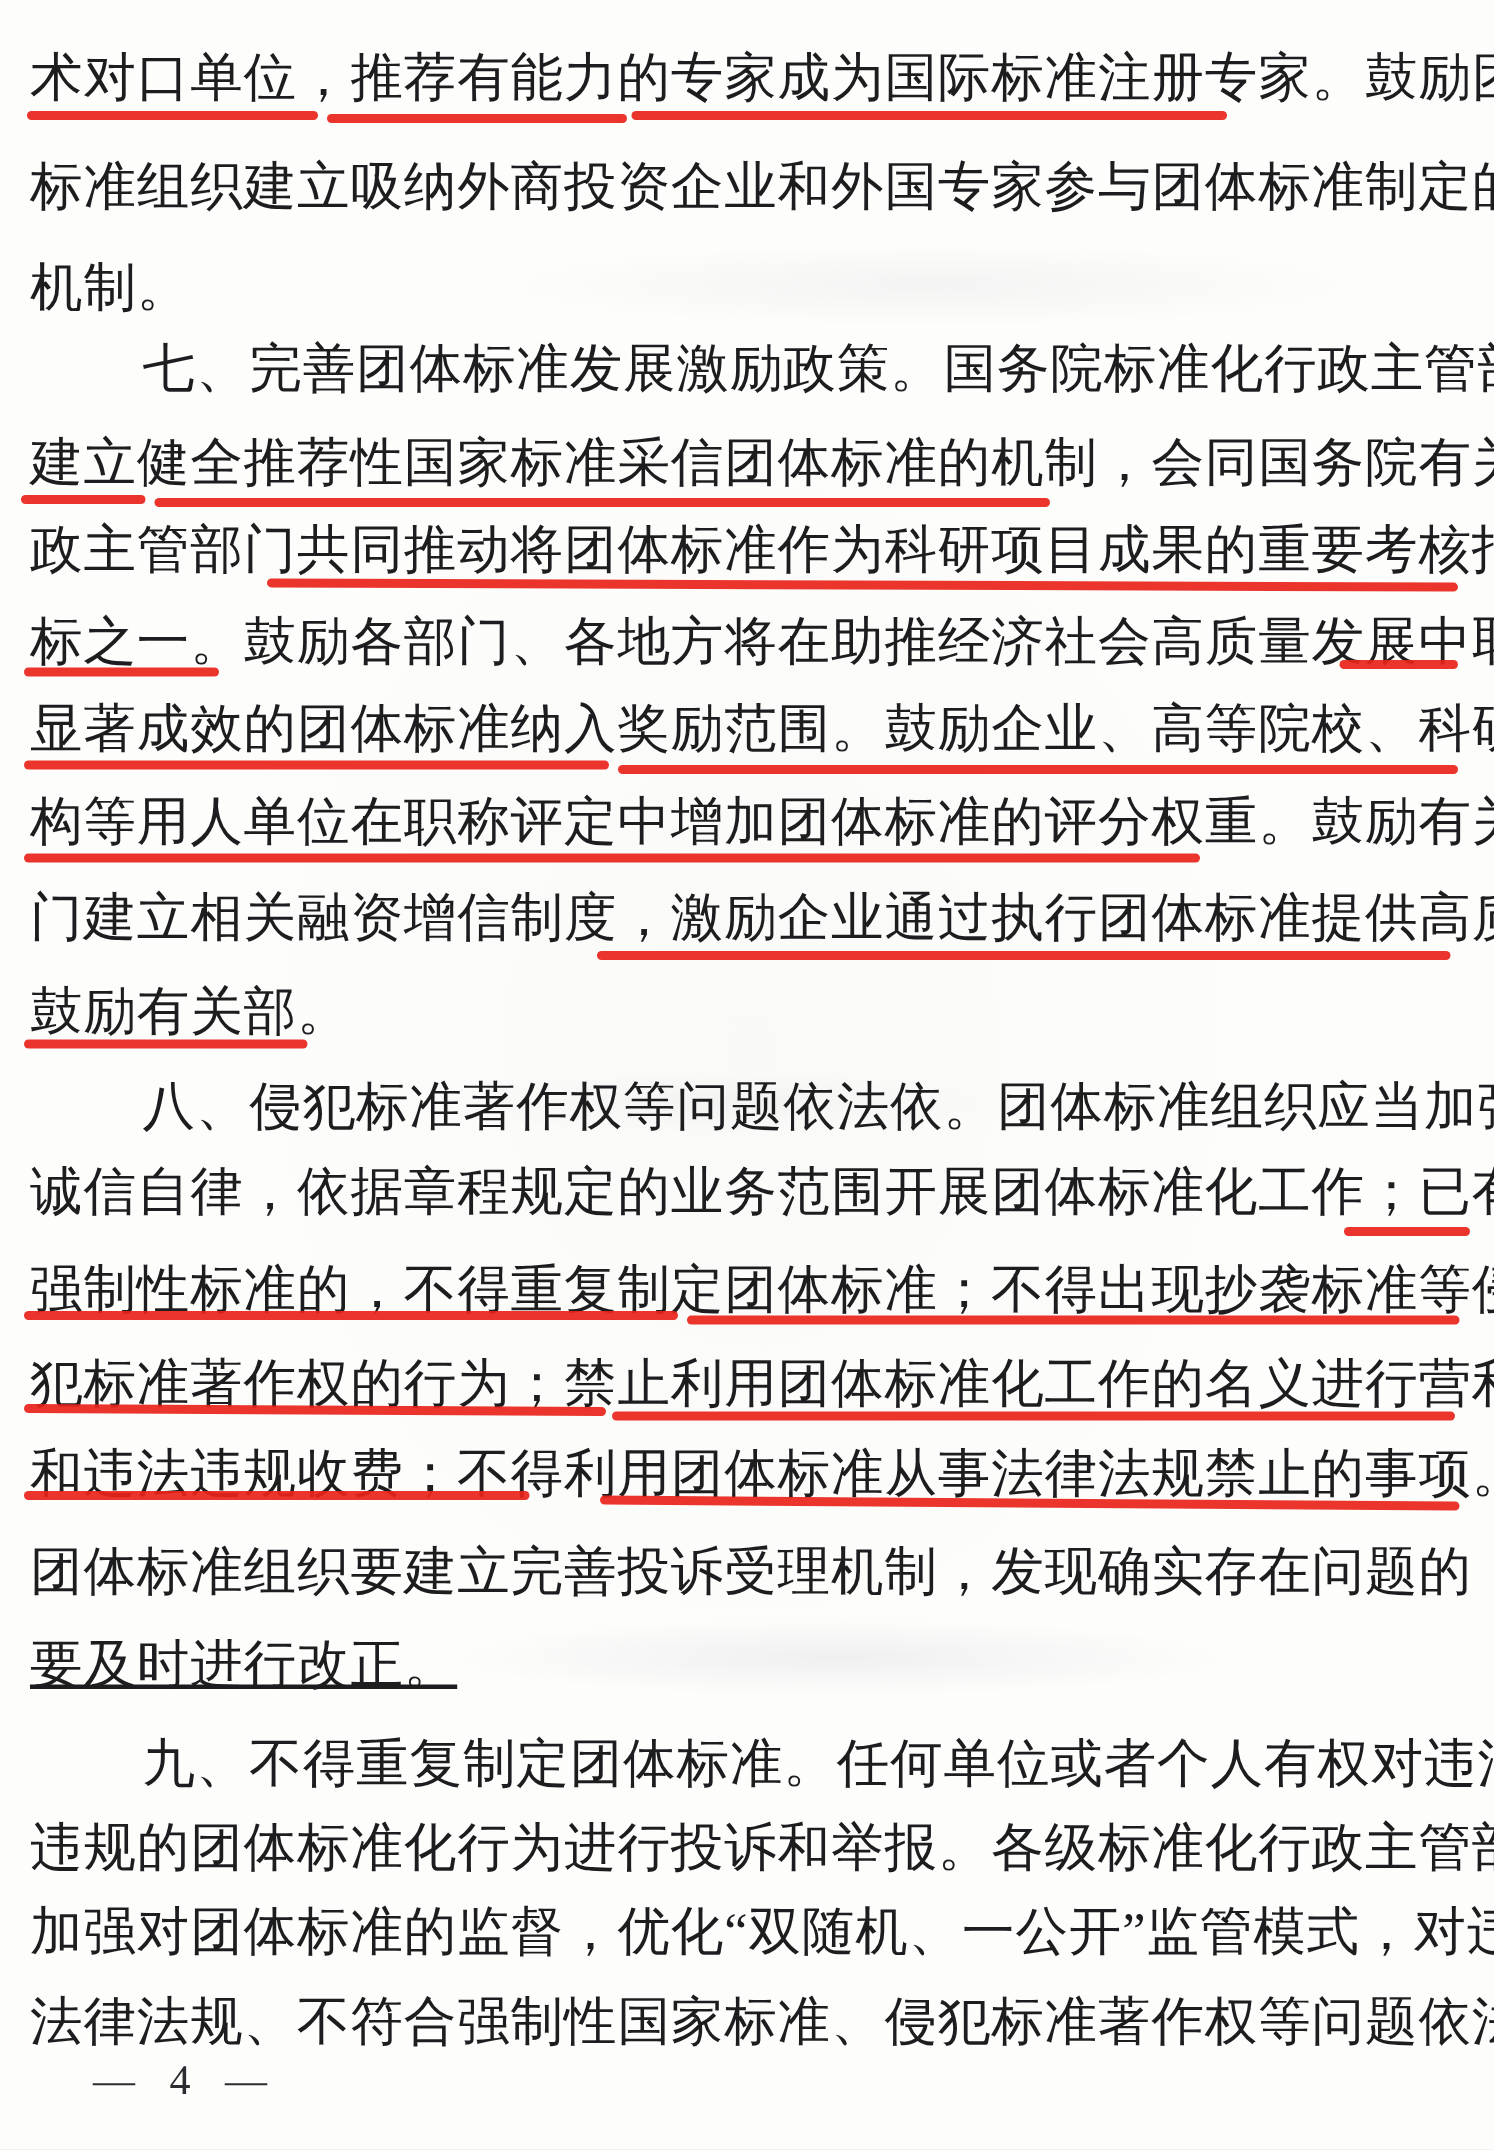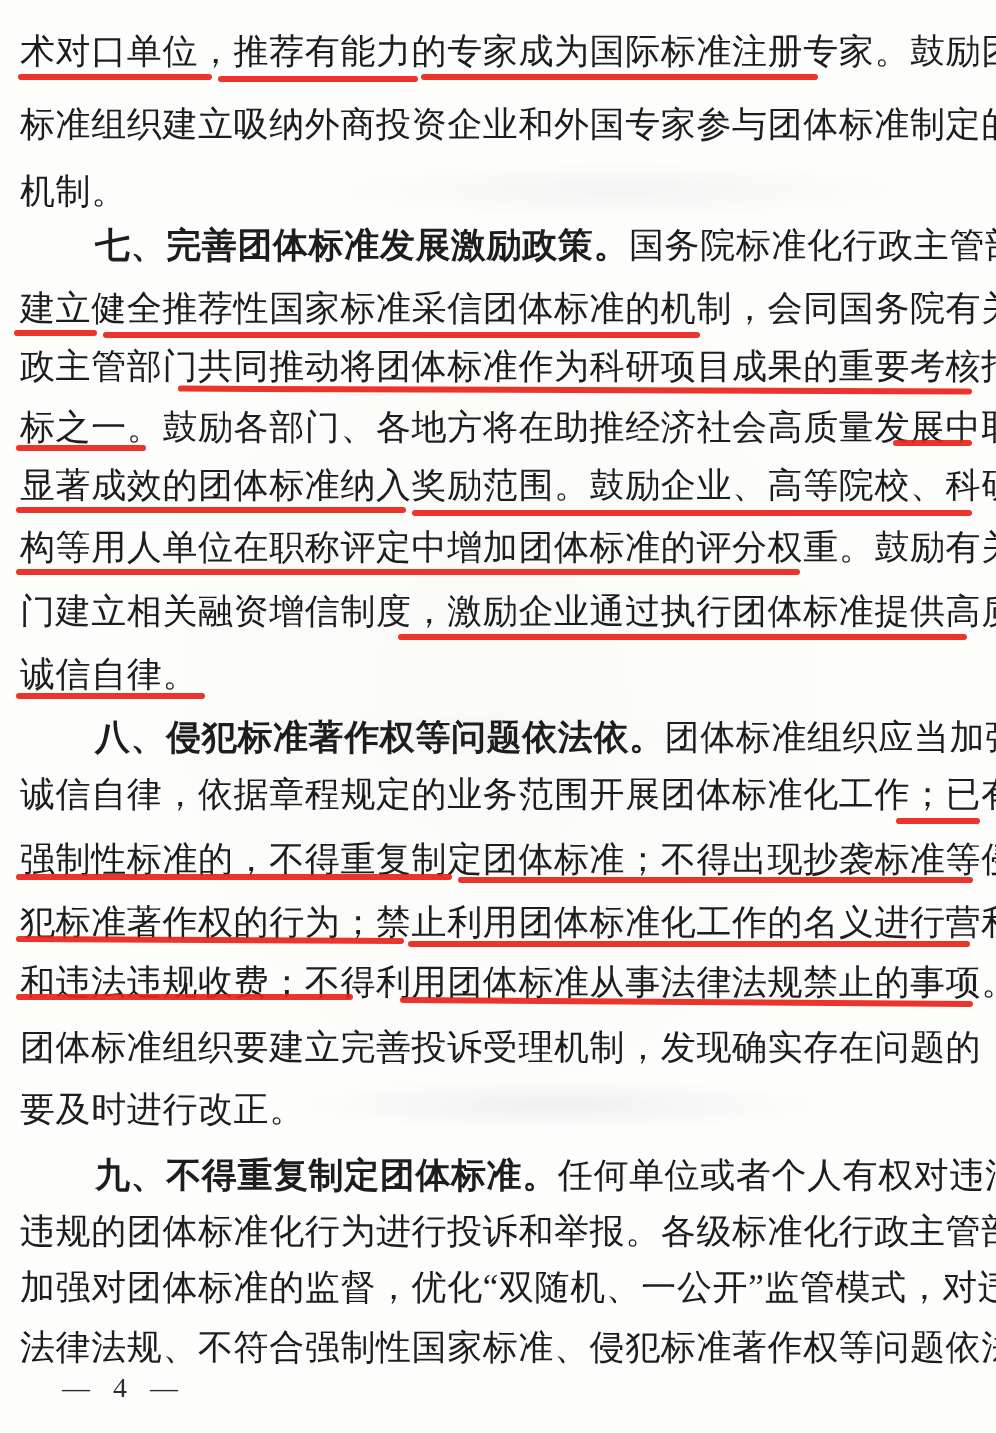--- a/index.html
+++ b/index.html
@@ -33,21 +33,21 @@
     left: 20px;
     width: 953px;
     height: 50px;
     font-size: 35px;
     line-height: 48px;
     letter-spacing: 0.6px;
     color: var(--text-color, #1d1d1f);
     white-space: nowrap;
   }
   .line .bold {
-    font-weight: 700;
+    font-weight: 400;
   }
   .line.indent {
     padding-left: 75px;
   }
   .redline {
     position: absolute;
     height: 6px;
     border-radius: 3px;
     background: var(--underline-color, #e8231a);
     opacity: 0.92;
@@ -70,28 +70,28 @@
       <div class="line" style="top: 28px;"><span>术对口单位，推荐有能力的专家成为国际标准注册专家。鼓励团体</span></div>
       <div class="line" style="top: 101px;"><span>标准组织建立吸纳外商投资企业和外国专家参与团体标准制定的</span></div>
       <div class="line" style="top: 168px;"><span>机制。</span></div>
       <div class="line indent" style="top: 222px;"><span class="bold">七、完善团体标准发展激励政策。</span><span>国务院标准化行政主管部门</span></div>
       <div class="line" style="top: 285px;"><span>建立健全推荐性国家标准采信团体标准的机制，会同国务院有关行</span></div>
       <div class="line" style="top: 343px;"><span>政主管部门共同推动将团体标准作为科研项目成果的重要考核指</span></div>
       <div class="line" style="top: 404px;"><span>标之一。鼓励各部门、各地方将在助推经济社会高质量发展中取得</span></div>
       <div class="line" style="top: 462px;"><span>显著成效的团体标准纳入奖励范围。鼓励企业、高等院校、科研机</span></div>
       <div class="line" style="top: 524px;"><span>构等用人单位在职称评定中增加团体标准的评分权重。鼓励有关部</span></div>
       <div class="line" style="top: 588px;"><span>门建立相关融资增信制度，激励企业通过执行团体标准提供高质量</span></div>
-      <div class="line" style="top: 651px;"><span>诚信自律。</span></div>
+      <div class="line" style="top: 651px;"><span>鼓励有关部。</span></div>
       <div class="line indent" style="top: 714px;"><span class="bold">八、侵犯标准著作权等问题依法依。</span><span>团体标准组织应当加强</span></div>
       <div class="line" style="top: 771px;"><span>诚信自律，依据章程规定的业务范围开展团体标准化工作；已有</span></div>
       <div class="line" style="top: 836px;"><span>强制性标准的，不得重复制定团体标准；不得出现抄袭标准等侵</span></div>
       <div class="line" style="top: 899px;"><span>犯标准著作权的行为；禁止利用团体标准化工作的名义进行营利</span></div>
       <div class="line" style="top: 959px;"><span>和违法违规收费；不得利用团体标准从事法律法规禁止的事项。</span></div>
       <div class="line" style="top: 1024px;"><span>团体标准组织要建立完善投诉受理机制，发现确实存在问题的，</span></div>
-      <div class="line" style="top: 1086px;"><span>要及时进行改正。</span></div>
+      <div class="line" style="top: 1086px; text-decoration: underline;"><span>要及时进行改正。</span></div>
       <div class="line indent" style="top: 1152px;"><span class="bold">九、不得重复制定团体标准。</span><span>任何单位或者个人有权对违法</span></div>
       <div class="line" style="top: 1208px;"><span>违规的团体标准化行为进行投诉和举报。各级标准化行政主管部门</span></div>
       <div class="line" style="top: 1264px;"><span>加强对团体标准的监督，优化“双随机、一公开”监管模式，对违反</span></div>
       <div class="line" style="top: 1324px;"><span>法律法规、不符合强制性国家标准、侵犯标准著作权等问题依法依</span></div>
       <div class="redline" style="left: 18px; width: 194px; top: 74px;"></div>
       <div class="redline" style="left: 218px; width: 200px; top: 76px;"></div>
       <div class="redline" style="left: 421px; width: 397px; top: 74px;"></div>
       <div class="redline" style="left: 14px; width: 83px; top: 330px;"></div>
       <div class="redline" style="left: 103px; width: 597px; top: 332px;"></div>
       <div class="redline" style="left: 178px; width: 794px; top: 387px; transform: rotate(0.2deg);"></div>

